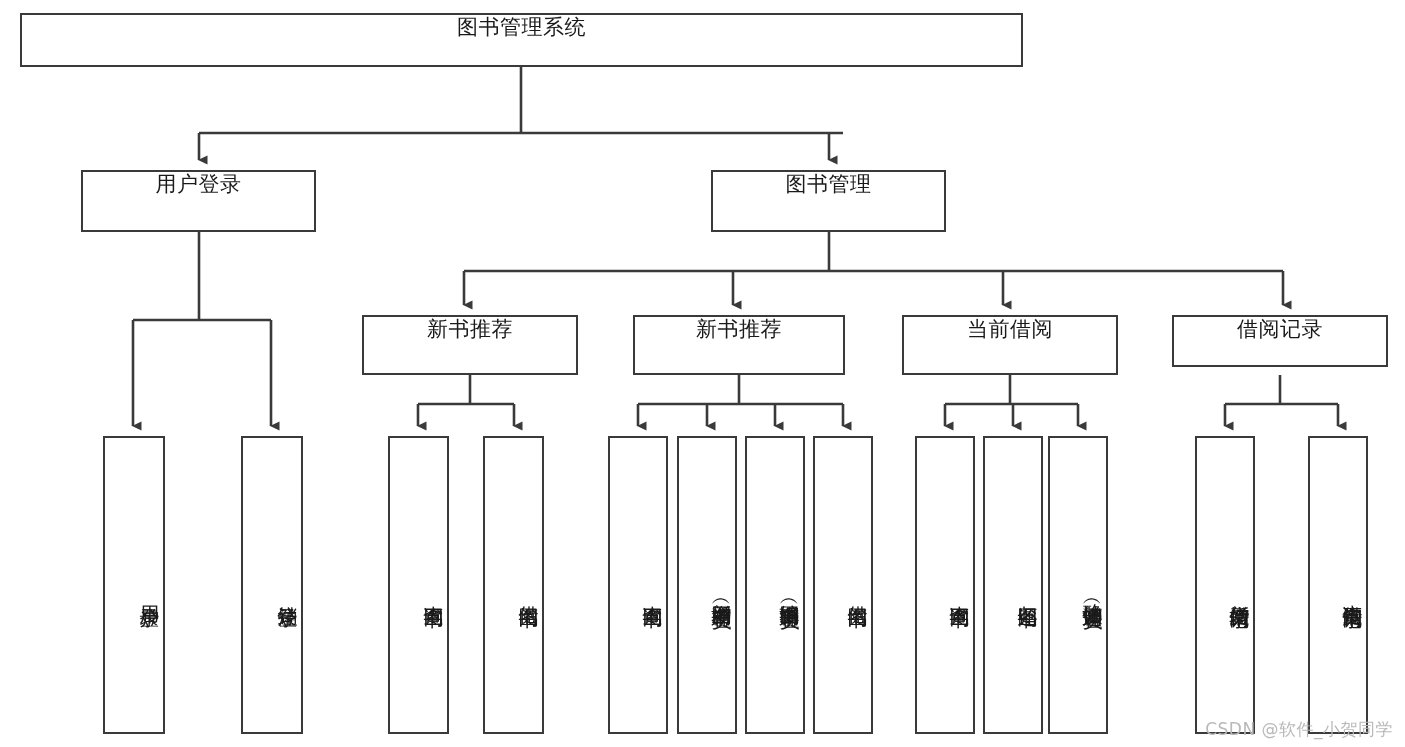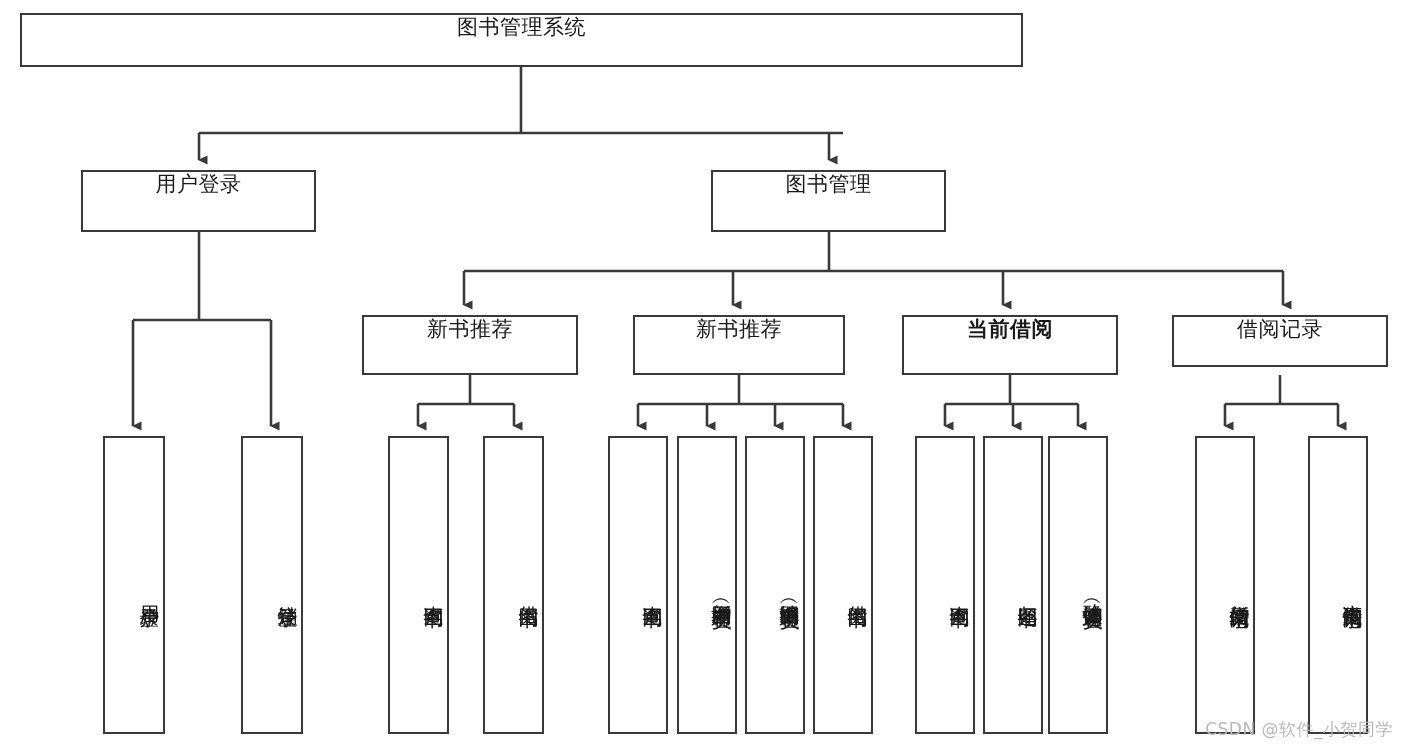--- a/index.html
+++ b/index.html
@@ -133,21 +133,21 @@
   <div class="node node-h" style="left:711px; top:170px; width:235px; height:62px;">
     <span>图书管理</span>
   </div>
 
   <div class="node node-h" style="left:362px; top:315px; width:216px; height:60px;">
     <span>新书推荐</span>
   </div>
   <div class="node node-h" style="left:633px; top:315px; width:212px; height:60px;">
     <span>新书推荐</span>
   </div>
-  <div class="node node-h" style="left:902px; top:315px; width:216px; height:60px;font-weight:bold;">
+  <div class="node node-h" style="left:902px; top:315px; width:216px; height:60px;">
     <span>当前借阅</span>
   </div>
   <div class="node node-h" style="left:1172px; top:315px; width:216px; height:52px;">
     <span>借阅记录</span>
   </div>
 
   <div class="node node-leaf" style="left:103px; top:436px; width:62px; height:298px;">
     <span class="vtext">用户登录</span>
   </div>
   <div class="node node-leaf" style="left:241px; top:436px; width:62px; height:298px;">

